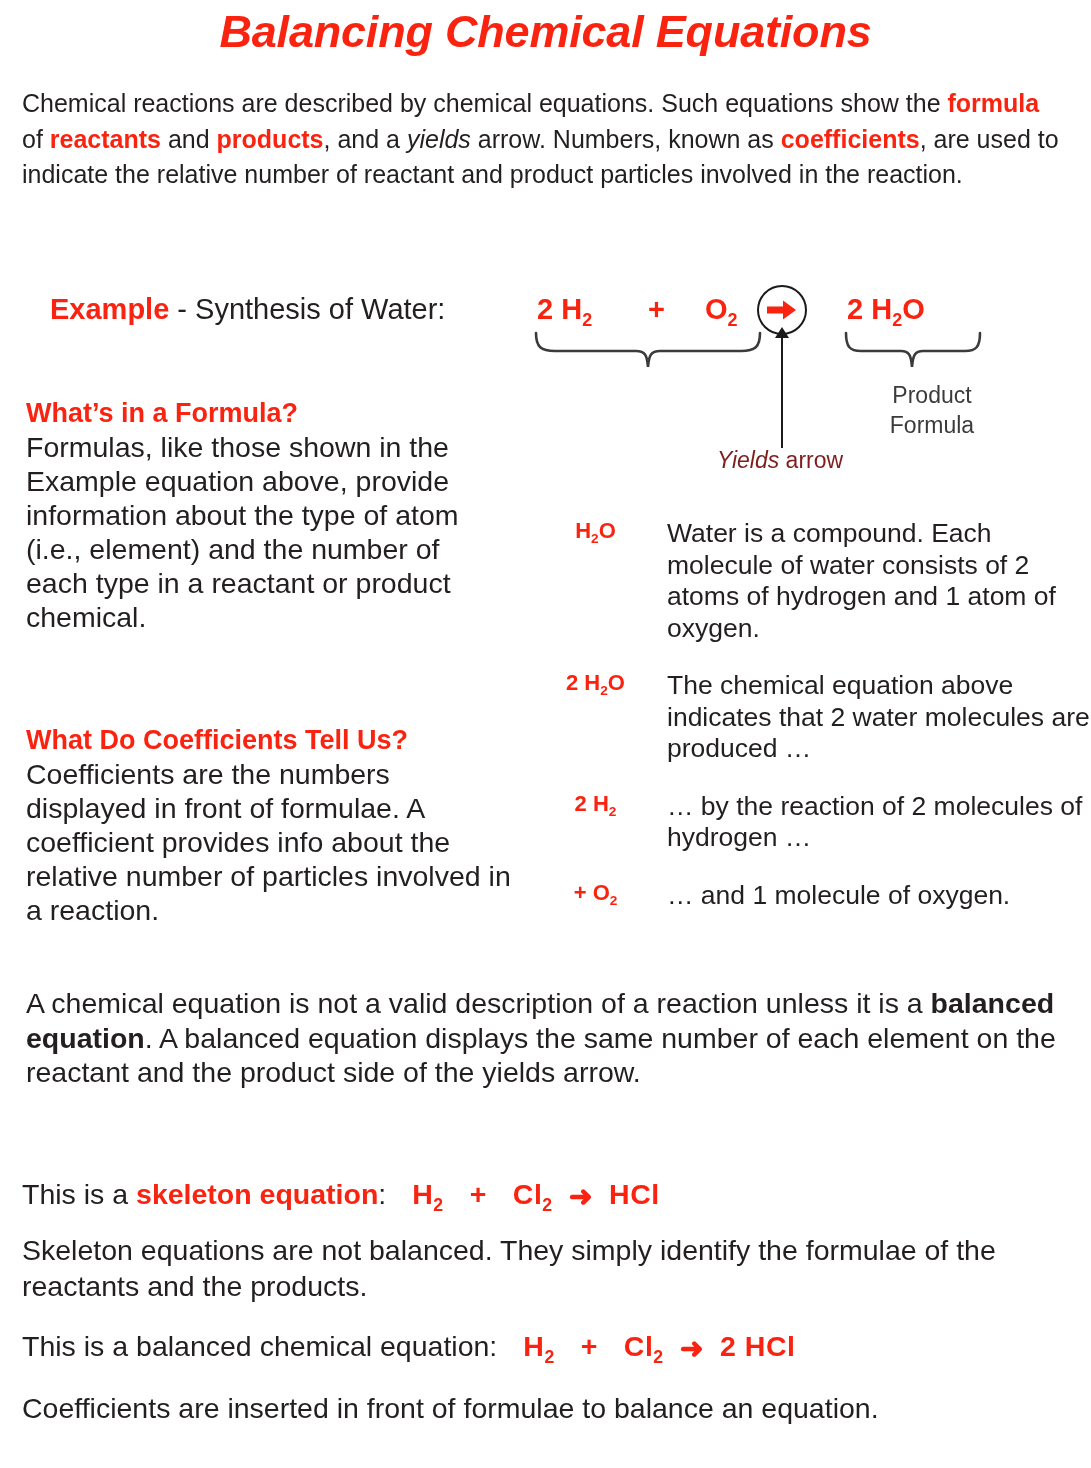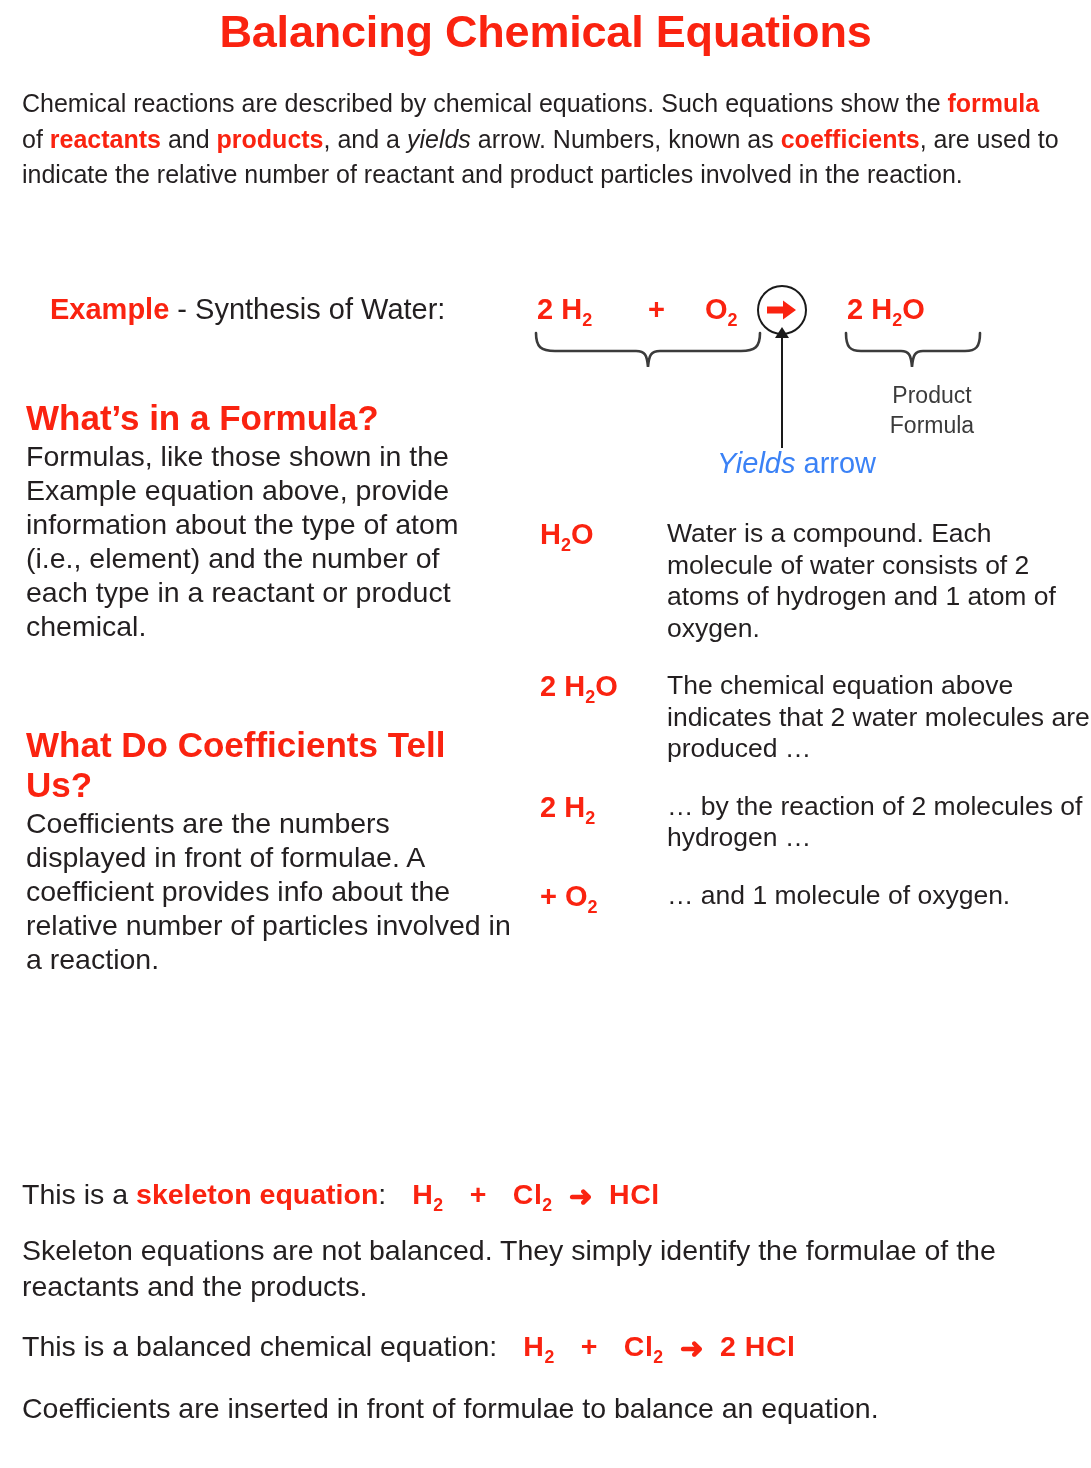--- a/index.html
+++ b/index.html
@@ -29,20 +29,21 @@
   #title {
     position: absolute;
     top: 6px;
     left: 0;
     width: 1091px;
     text-align: center;
     font-size: 45px;
     font-weight: bold;
     color: #fa2310;
     letter-spacing: -0.2px;
+    font-style: italic;
   }
 
   
   #intro {
     position: absolute;
     top: 86px;
     left: 22px;
     width: 1040px;
     font-size: 25px;
     line-height: 35.5px;
@@ -122,28 +123,28 @@
     top: 42px;
     width: 0; height: 0;
     border-left: 7px solid transparent;
     border-right: 7px solid transparent;
     border-bottom: 11px solid #1a1a1a;
   }
   #yields-label {
     position: absolute;
     left: 192px;
     top: 162px;
-    font-size: 29px;
-    color: #3b82f6;
+    font-size: 23px;
+    color: #7f1d1d;
     white-space: nowrap;
   }
 
   
   .col-head {
-    font-size: 35px;
+    font-size: 27px;
     font-weight: bold;
     color: #fa2310;
     margin: 0 0 1px 0;
   }
   .col-body {
     font-size: 28.5px;
     line-height: 34px;
     margin: 0;
   }
   #formula-block {
@@ -168,24 +169,24 @@
     width: 551px;
   }
   .f-row {
     display: flex;
     align-items: flex-start;
     margin-bottom: 26px;
   }
   .f-key {
     width: 127px;
     flex: 0 0 127px;
-    font-size: 29px;
-    font-weight: bold;
-    color: #fa2310;
-    text-align: left;
+    font-size: 22px;
+    font-weight: bold;
+    color: #fa2310;
+    text-align: center;
     padding-right: 16px;
     box-sizing: border-box;
     white-space: nowrap;
   }
   .f-desc {
     flex: 1;
     font-size: 26.5px;
     line-height: 31.5px;
     color: #231f20;
   }
@@ -312,20 +313,21 @@
     </div>
 
     <div class="f-row">
       <div class="f-key"><span>+  O</span><sub>2</sub><span></span></div>
       <div class="f-desc">… and 1 molecule of oxygen.</div>
     </div>
 
   </div>
 
   <div id="balanced-block">
+    <p id="balanced-body"><span>A chemical equation is not a valid description of a reaction unless it is a </span><span class="bold">balanced equation</span><span>. A balanced equation displays the same number of each element on the reactant and the product side of the yields arrow.</span></p>
   </div>
 
   <div class="bottom-line" id="skel-line"><span>This is a </span><span class="red bold">skeleton equation</span><span>:</span><span class="sp-md"></span><span class="eqtxt"><span>H</span><sub>2</sub></span><span class="sp-md"></span><span class="eqtxt">+</span><span class="sp-md"></span><span class="eqtxt"><span>Cl</span><sub>2</sub></span><span class="sp-sm"></span><span class="eqtxt arrow-glyph">➜</span><span class="sp-sm"></span><span class="eqtxt">HCl</span></div>
 
   <div class="bottom-line" id="skel-note">Skeleton equations are not balanced. They simply identify the formulae of the reactants and the products.</div>
 
   <div class="bottom-line" id="bal-line"><span>This is a balanced chemical equation:</span><span class="sp-md"></span><span class="eqtxt"><span>H</span><sub>2</sub></span><span class="sp-md"></span><span class="eqtxt">+</span><span class="sp-md"></span><span class="eqtxt"><span>Cl</span><sub>2</sub></span><span class="sp-sm"></span><span class="eqtxt arrow-glyph">➜</span><span class="sp-sm"></span><span class="eqtxt">2 HCl</span></div>
 
   <div class="bottom-line" id="bal-note">Coefficients are inserted in front of formulae to balance an equation.</div>
 

